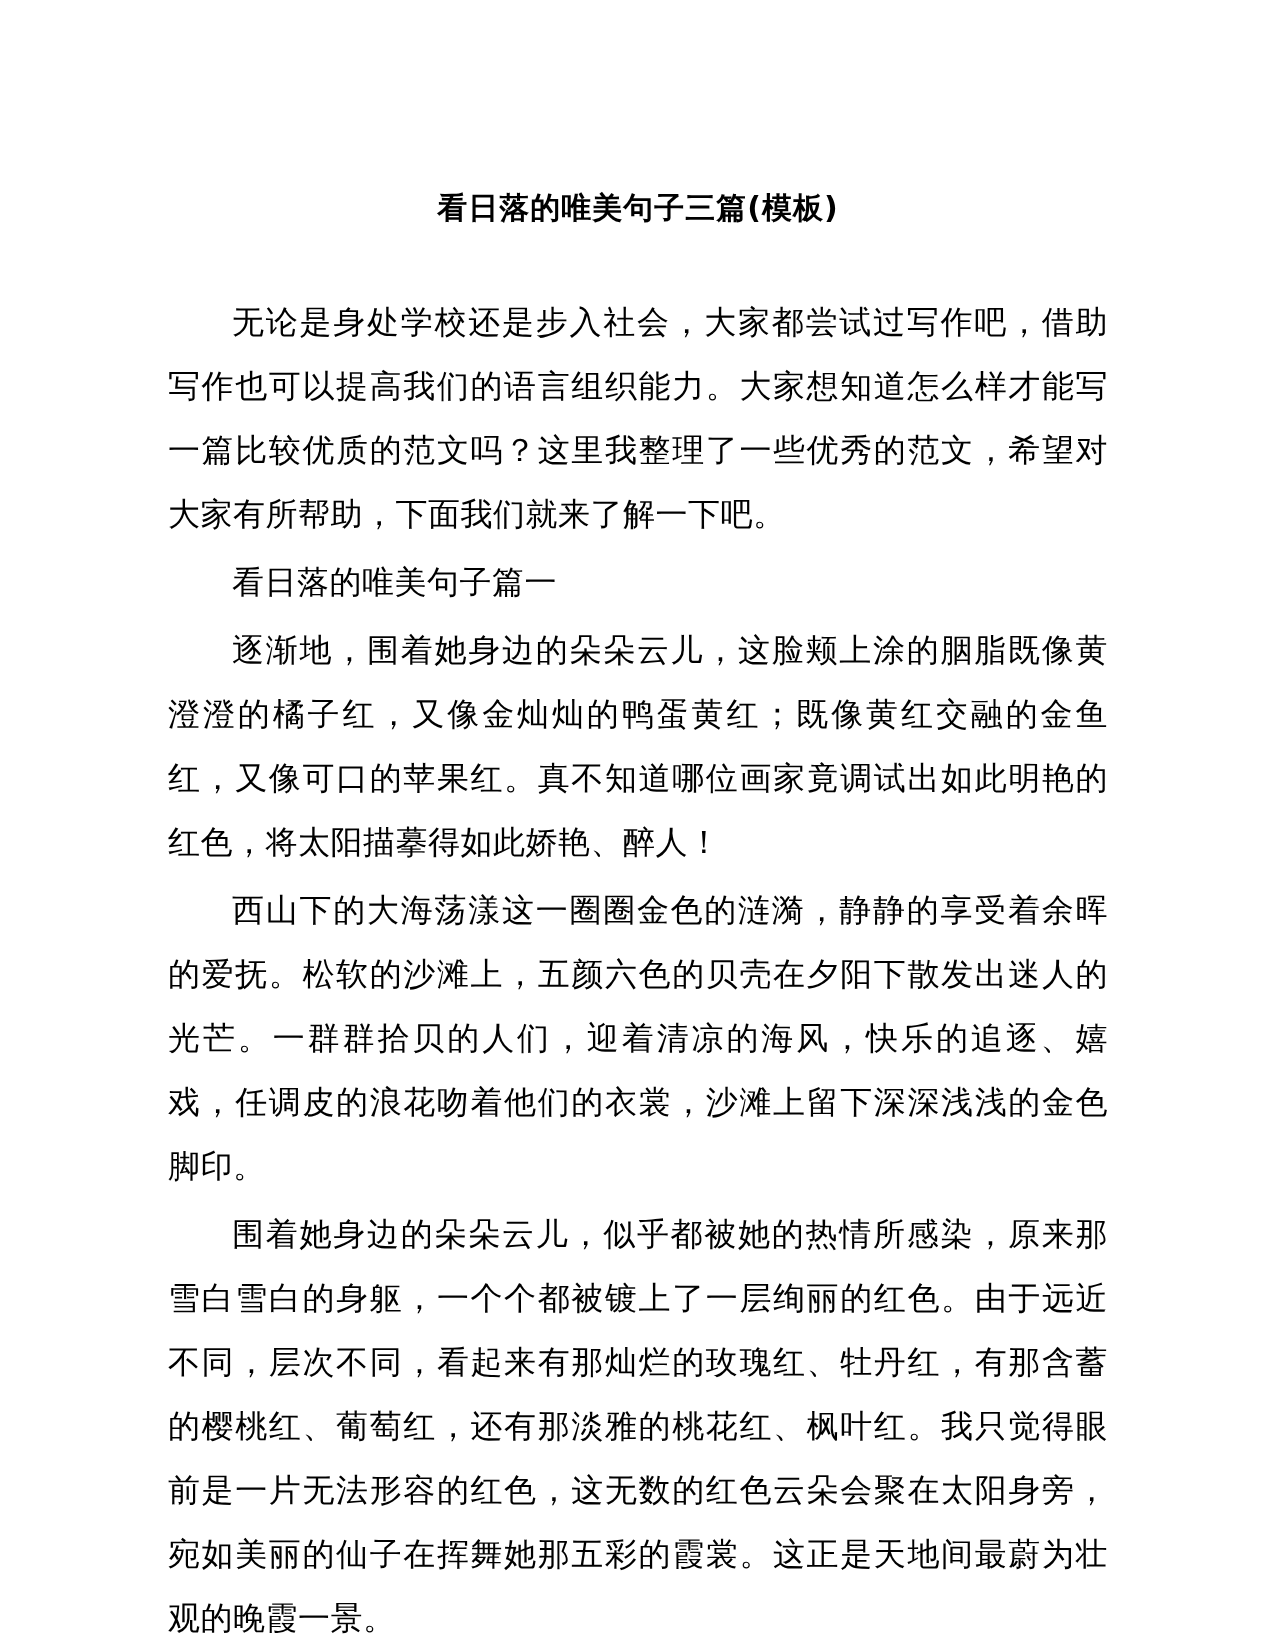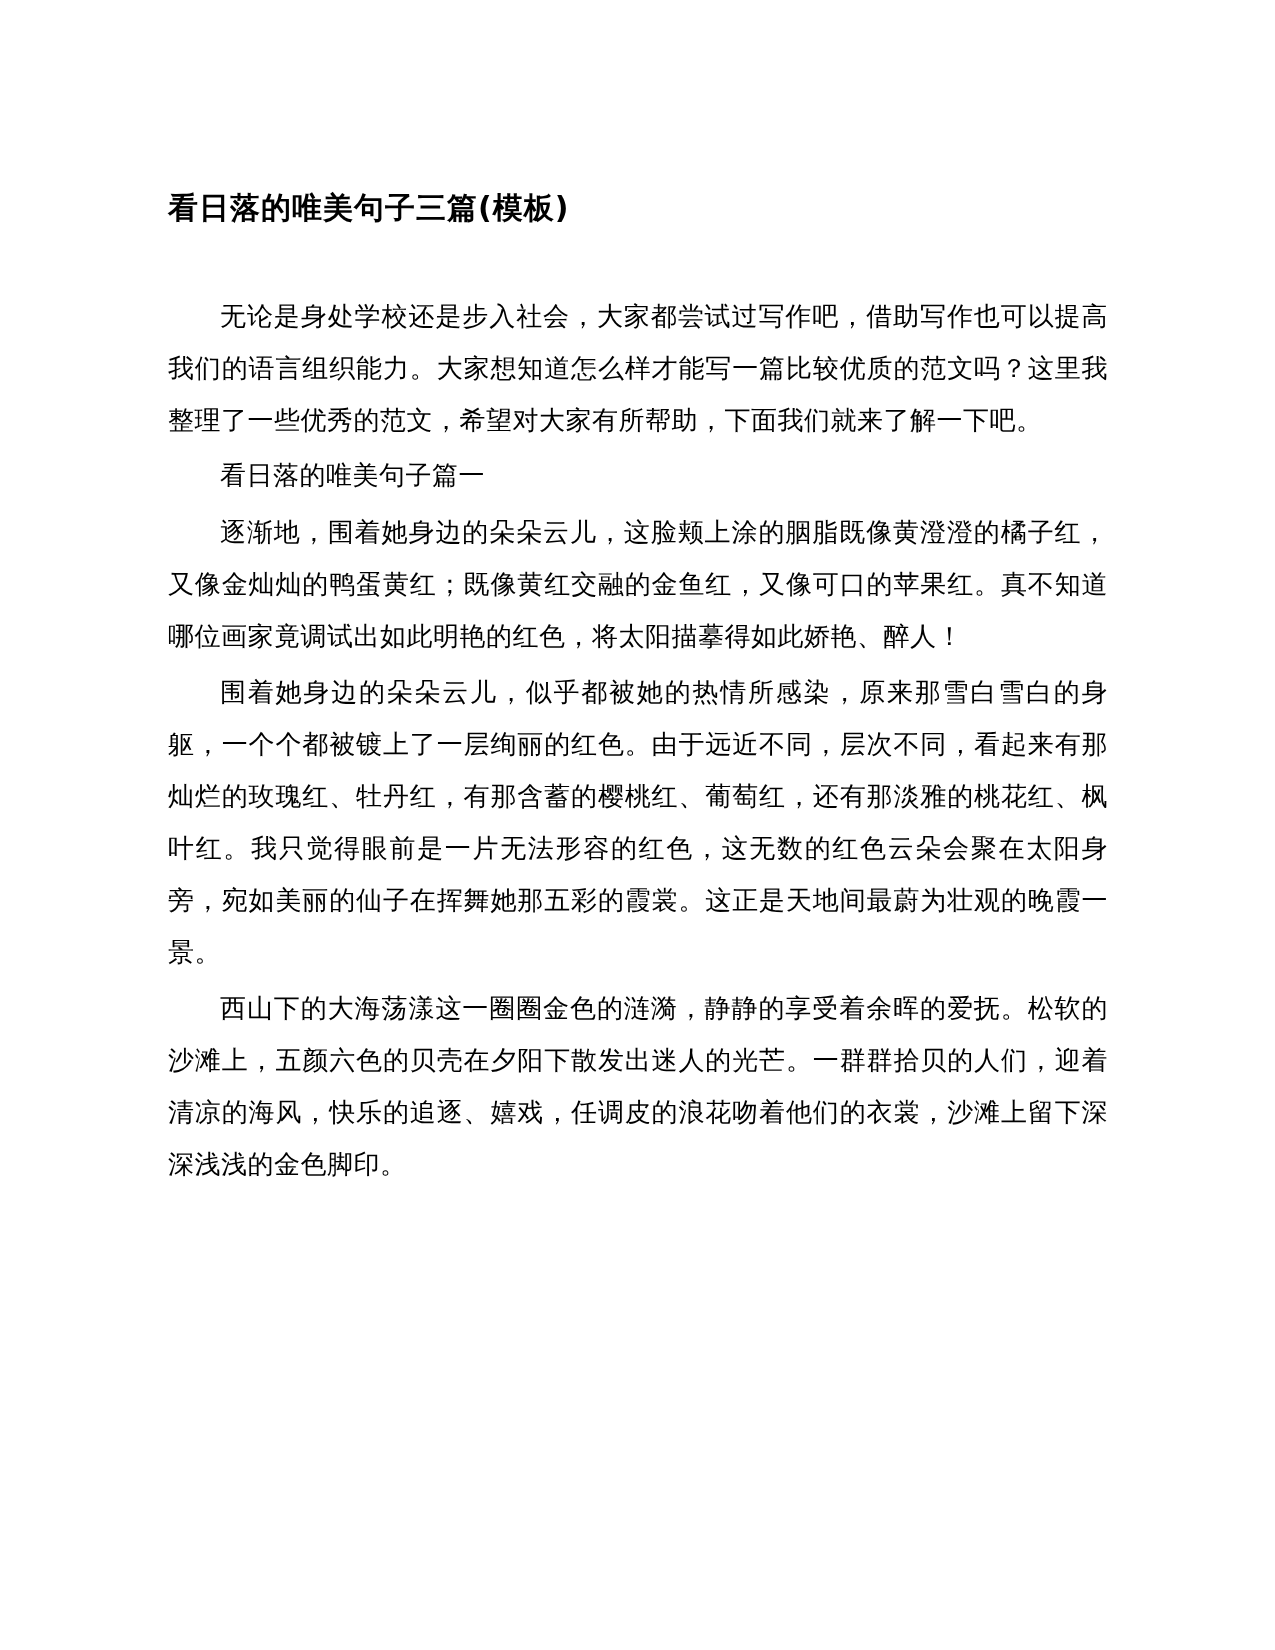--- a/index.html
+++ b/index.html
@@ -24,28 +24,28 @@
   }
   .content {
     position: absolute;
     left: 168px;
     top: 185px;
     width: 940px;
   }
   .doc-title {
     font-size: 30px;
     font-weight: bold;
-    text-align: left;
+    text-align: center;
     letter-spacing: 1px;
     line-height: 1.5;
     margin: 0 0 60px 0;
     font-family: "DejaVu Sans", "Liberation Sans", sans-serif;
   }
   .para {
-    font-size: 26px;
+    font-size: 32px;
     line-height: 2.0;
     text-align: justify;
     text-justify: inter-ideograph;
     text-indent: 2em;
     margin: 0 0 4px 0;
     letter-spacing: 0.5px;
     font-family: "DejaVu Serif", "Liberation Serif", serif;
   }
   .para.sub {
     margin-bottom: 4px;
@@ -54,16 +54,16 @@
 </style>
 </head>
 <body>
 
 <div class="page">
   <div class="content">
     <h1 class="doc-title">看日落的唯美句子三篇(模板)</h1>
     <p class="para">无论是身处学校还是步入社会，大家都尝试过写作吧，借助写作也可以提高我们的语言组织能力。大家想知道怎么样才能写一篇比较优质的范文吗？这里我整理了一些优秀的范文，希望对大家有所帮助，下面我们就来了解一下吧。</p>
     <p class="para sub">看日落的唯美句子篇一</p>
     <p class="para">逐渐地，围着她身边的朵朵云儿，这脸颊上涂的胭脂既像黄澄澄的橘子红，又像金灿灿的鸭蛋黄红；既像黄红交融的金鱼红，又像可口的苹果红。真不知道哪位画家竟调试出如此明艳的红色，将太阳描摹得如此娇艳、醉人！</p>
+    <p class="para">西山下的大海荡漾这一圈圈金色的涟漪，静静的享受着余晖的爱抚。松软的沙滩上，五颜六色的贝壳在夕阳下散发出迷人的光芒。一群群拾贝的人们，迎着清凉的海风，快乐的追逐、嬉戏，任调皮的浪花吻着他们的衣裳，沙滩上留下深深浅浅的金色脚印。</p>
     <p class="para">围着她身边的朵朵云儿，似乎都被她的热情所感染，原来那雪白雪白的身躯，一个个都被镀上了一层绚丽的红色。由于远近不同，层次不同，看起来有那灿烂的玫瑰红、牡丹红，有那含蓄的樱桃红、葡萄红，还有那淡雅的桃花红、枫叶红。我只觉得眼前是一片无法形容的红色，这无数的红色云朵会聚在太阳身旁，宛如美丽的仙子在挥舞她那五彩的霞裳。这正是天地间最蔚为壮观的晚霞一景。</p>
-    <p class="para">西山下的大海荡漾这一圈圈金色的涟漪，静静的享受着余晖的爱抚。松软的沙滩上，五颜六色的贝壳在夕阳下散发出迷人的光芒。一群群拾贝的人们，迎着清凉的海风，快乐的追逐、嬉戏，任调皮的浪花吻着他们的衣裳，沙滩上留下深深浅浅的金色脚印。</p>
   </div>
 </div>
 
 </body></html>

